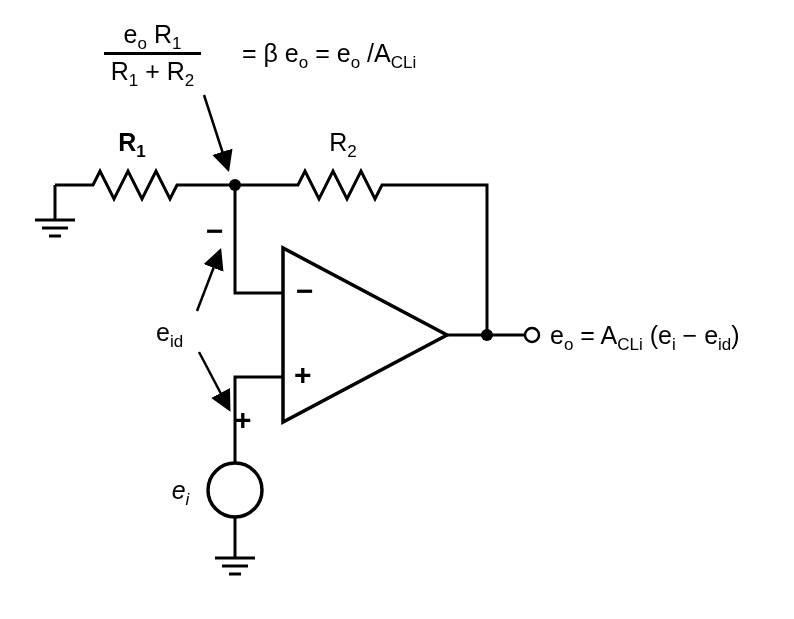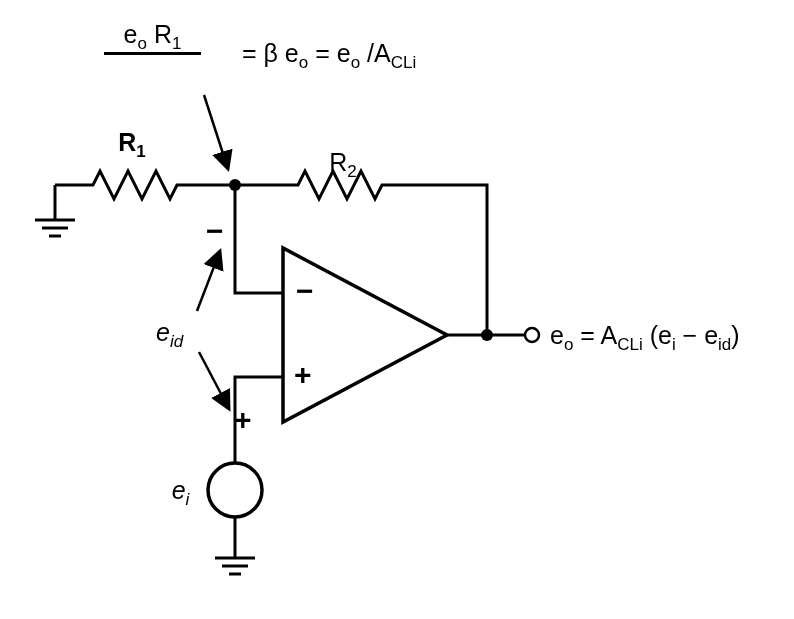--- a/index.html
+++ b/index.html
@@ -71,29 +71,30 @@
 
     <line x1="204" y1="95" x2="228" y2="169" stroke="currentColor" stroke-width="2.5" marker-end="url(#arrow)"></line>
 
     <line x1="197" y1="311" x2="220" y2="251" stroke="currentColor" stroke-width="2.5" marker-end="url(#arrow)"></line>
 
     <line x1="199" y1="352" x2="229" y2="409" stroke="currentColor" stroke-width="2.5" marker-end="url(#arrow)"></line>
   </svg>
 
   <div class="lbl center" style="left:104px; top:20px; width:97px;">e<sub>o</sub> R<sub>1</sub></div>
   <div class="frac-bar"></div>
+  <div class="lbl center" style="left:104px; top:57px; width:97px;">R<sub>1</sub> + R<sub>2</sub></div>
   <div class="lbl" style="left:218px; top:39px;margin-left:24px;">= β e<sub>o</sub> = e<sub>o</sub> /A<sub>CLi</sub></div>
 
   <div class="lbl center" style="left:102px; top:128px; width:60px;font-weight:bold;">R<sub>1</sub></div>
-  <div class="lbl center" style="left:313px; top:128px; width:60px;margin-top:20px;">R<sub>2</sub></div>
+  <div class="lbl center" style="left:313px; top:128px; width:60px;">R<sub>2</sub></div>
 
   <div class="lbl sign" style="left:206px; top:214px;">−</div>
   <div class="lbl sign" style="left:234px; top:403px;">+</div>
 
-  <div class="lbl" style="left:156px; top:318px;font-style:italic;">e<sub>id</sub></div>
+  <div class="lbl" style="left:156px; top:318px;">e<sub>id</sub></div>
 
   <div class="lbl sign" style="left:296px; top:274px;">−</div>
   <div class="lbl sign" style="left:294px; top:358px;">+</div>
 
   <div class="lbl center" style="left:158px; top:476px; width:45px;font-style:italic;">e<sub>i</sub></div>
 
   <div class="lbl" style="left:550px; top:321px;">e<sub>o</sub> = A<sub>CLi</sub> (e<sub>i</sub> − e<sub>id</sub>)</div>
 
 </div>
 

